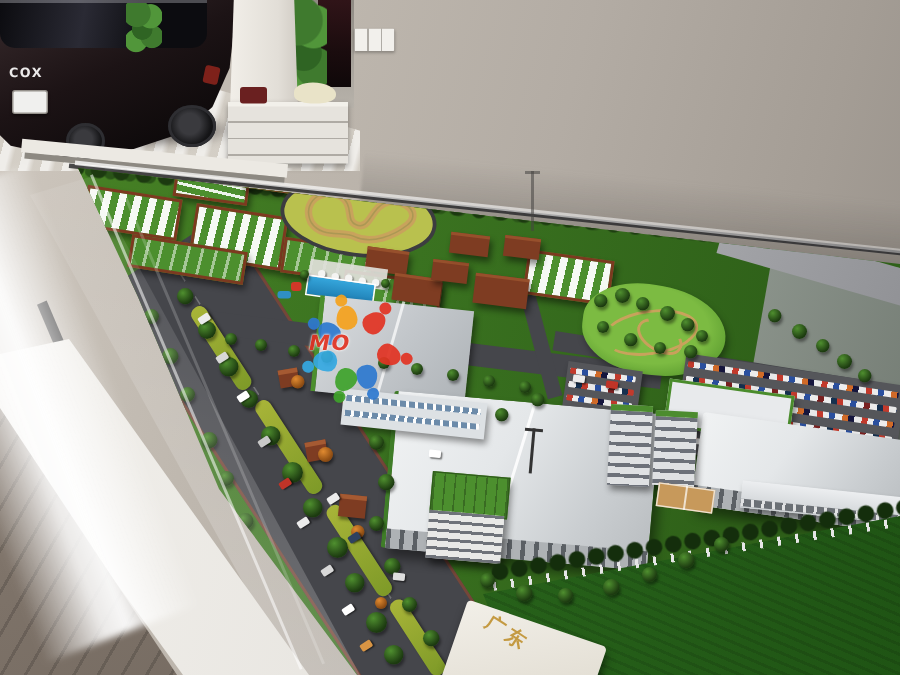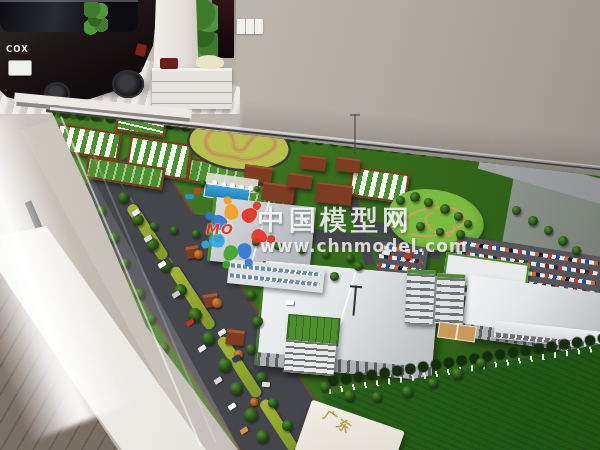--- a/index.html
+++ b/index.html
@@ -469,16 +469,14 @@
       </div>
     <div class="fig" style="left:206px;top:230px;color:#35a9e2;transform:rotate(252deg);">
         <i></i>
         <em></em>
       </div>
     <div class="fig" style="left:209px;top:208px;color:#2e79d0;transform:rotate(-58deg);">
         <i></i>
         <em></em>
       </div>
     <span class="mo">MO</span>
-    <div class="wm-title">中国模型网</div>
-    <div class="wm-url">www.chnmodel.com</div>
   </div>
 </div>
 
 </body></html>

